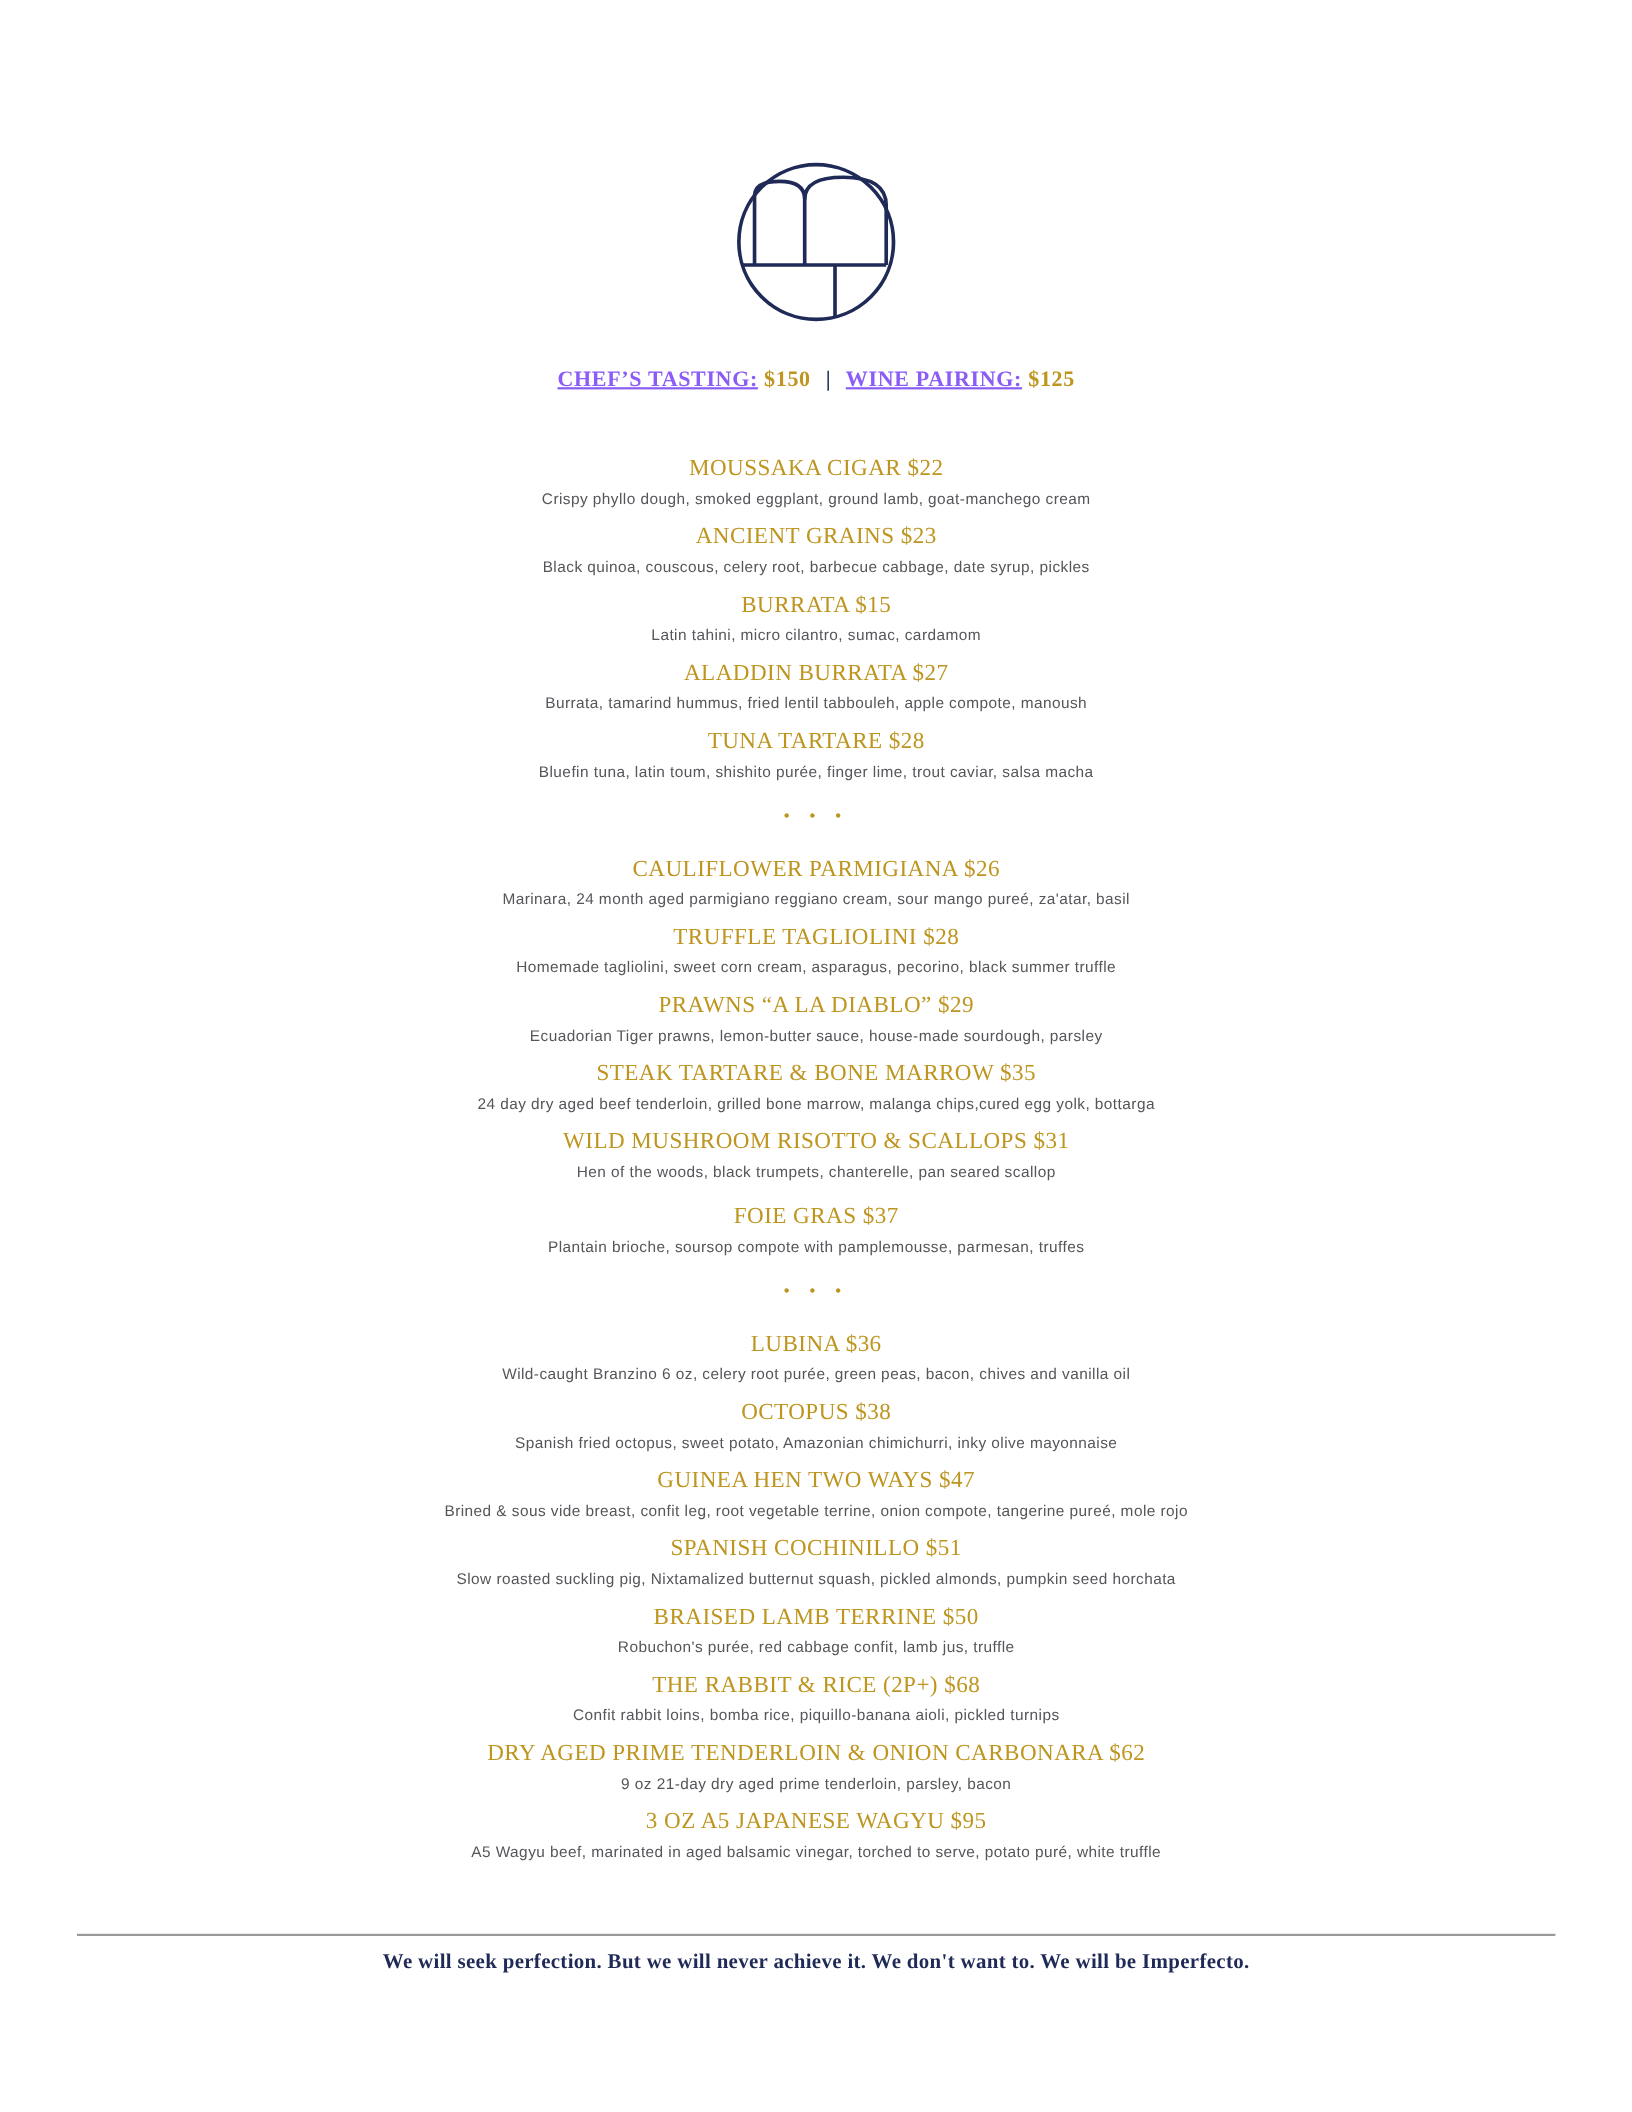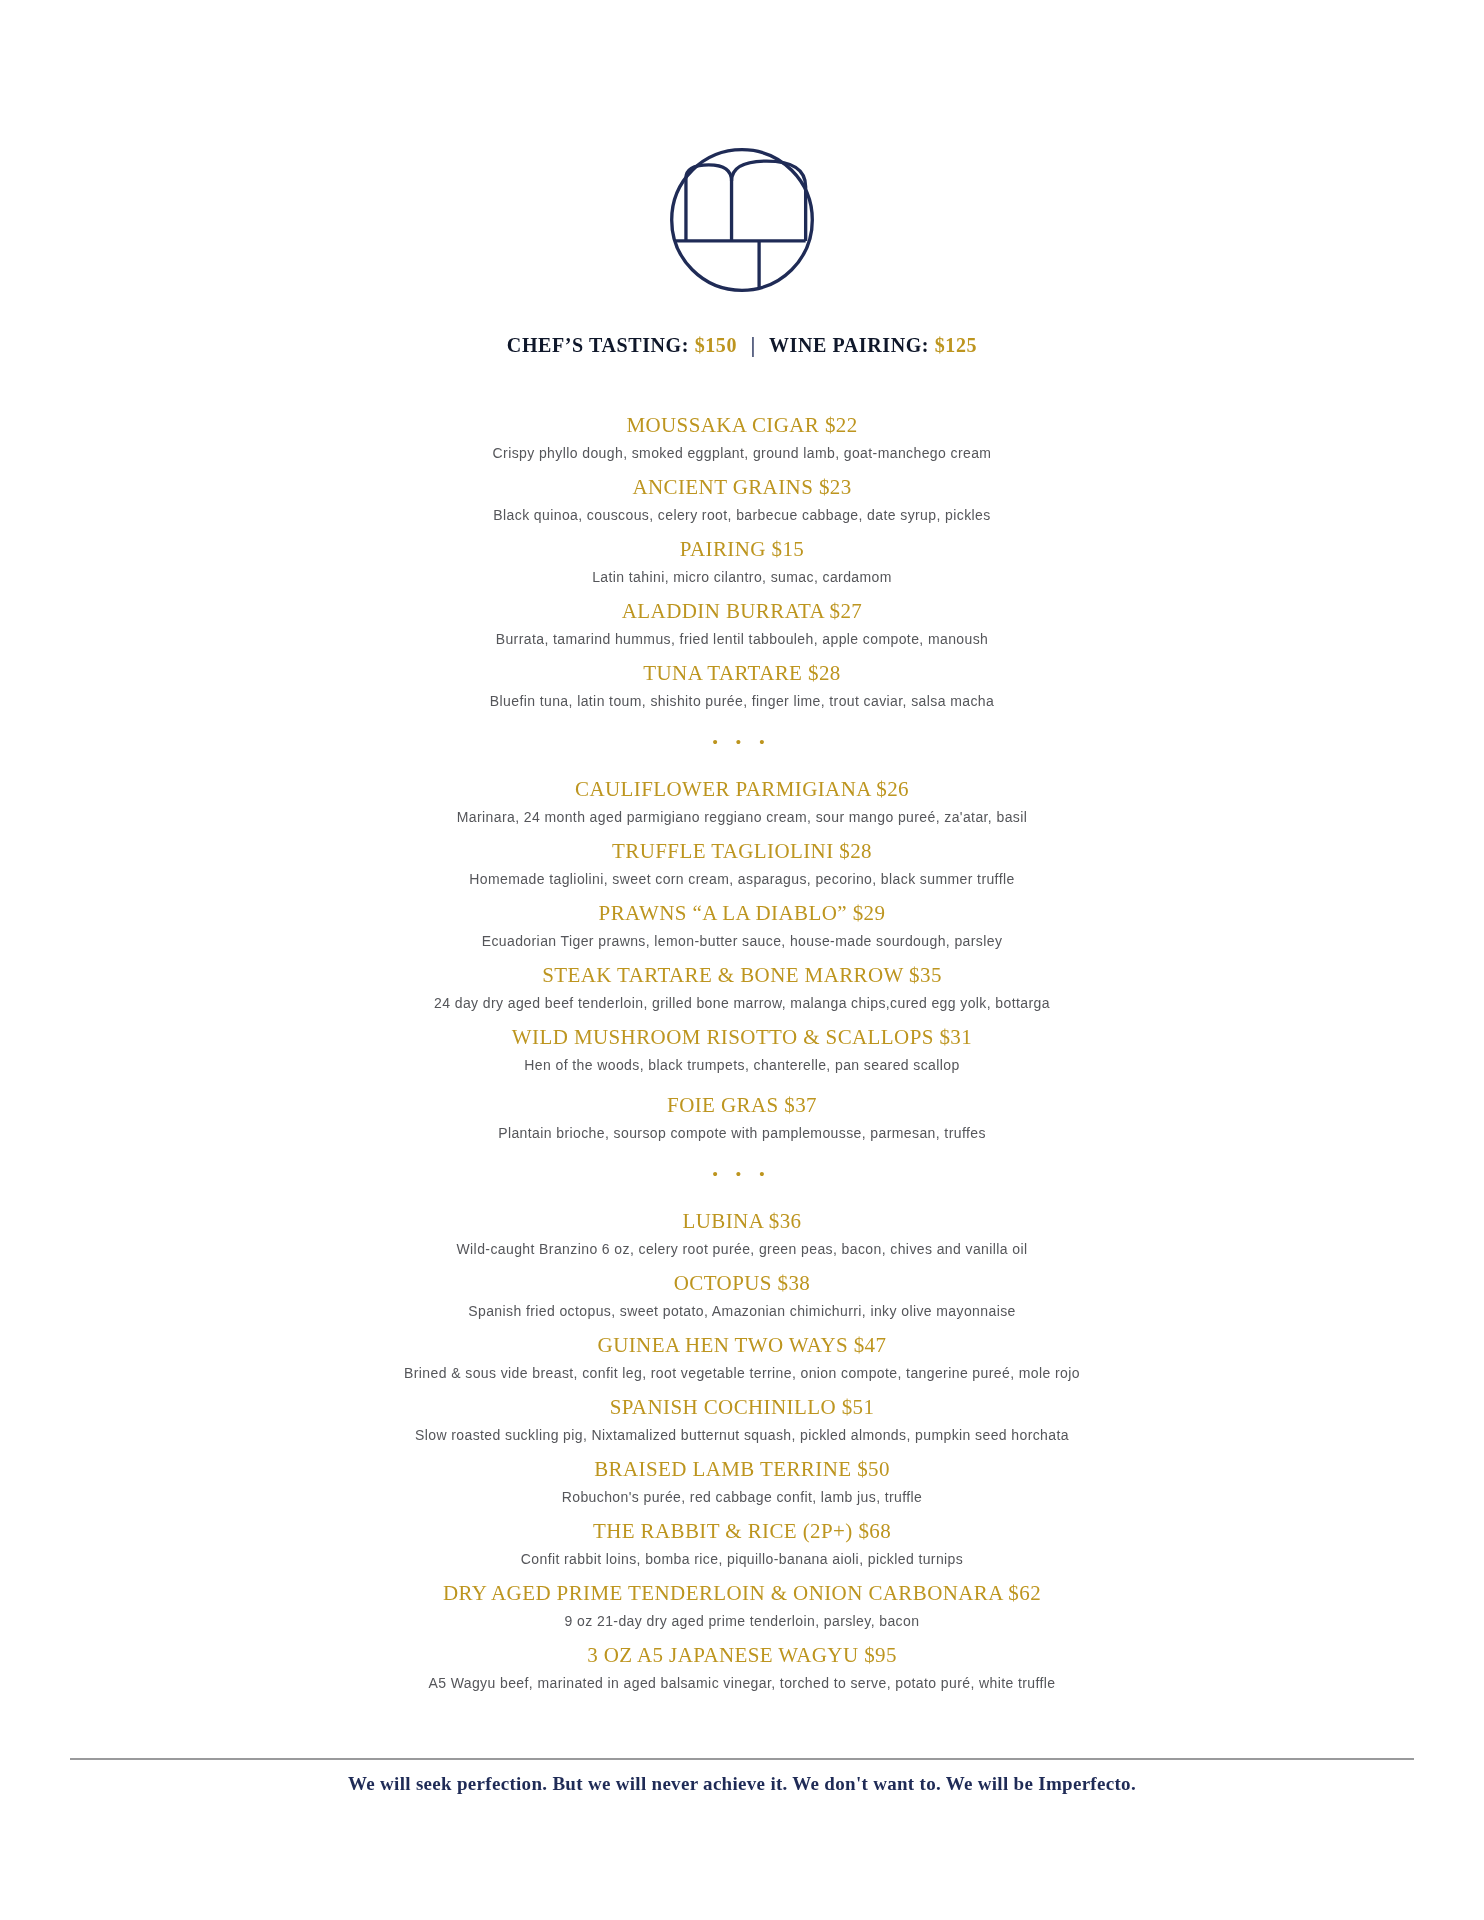--- a/index.html
+++ b/index.html
@@ -1,20 +1,20 @@
 <!DOCTYPE html>
 <html><head>
 <meta charset="utf-8">
 <style>
   html,body{margin:0;padding:0;background:#ffffff;}
   body{width:1484px;height:1920px;font-family:"Liberation Sans",sans-serif;-webkit-font-smoothing:antialiased;}
   .page{width:1484px;height:1920px;display:flex;flex-direction:column;align-items:center;background:#fff;overflow:hidden;}
   .logo-wrap{margin-top:144px;width:152px;height:152px;}
   .tasting{margin-top:34px;font-family:"Liberation Serif",serif;font-weight:bold;font-size:20px;line-height:30px;letter-spacing:0.6px;text-align:center;white-space:nowrap;}
-  .maroon{color:#0f172a;}
+  .maroon{color:#8b5cf6;text-decoration:underline;}
   .gold{color:#bd951f;}
   .navy{color:#1f2b56;}
   .divider-bar{margin:0 8px;font-weight:bold;}
   .menu{margin-top:50px;width:100%;text-align:center;}
   .item{margin-bottom:6px;}
   .item-title{font-family:"Liberation Serif",serif;font-weight:normal;font-size:21px;line-height:30px;letter-spacing:0.4px;color:#bd951f;white-space:nowrap;}
   .item-desc{font-size:14px;line-height:26px;letter-spacing:0.4px;color:#55565a;white-space:nowrap;}
   .dots{font-size:15px;line-height:20px;letter-spacing:7px;color:#bd951f;margin:18px 0 22px 0;text-align:center;}
   .gap-before{margin-top:12px;}
   .footer-rule{margin-top:56px;width:1344px;border-top:2px solid #999a9c;height:0;}
@@ -50,21 +50,21 @@
     <div class="section">
       <div class="item">
         <div class="item-title"><span>MOUSSAKA CIGAR</span> <span>$22</span></div>
         <div class="item-desc">Crispy phyllo dough, smoked eggplant, ground lamb, goat-manchego cream</div>
       </div>
       <div class="item">
         <div class="item-title"><span>ANCIENT GRAINS</span> <span>$23</span></div>
         <div class="item-desc">Black quinoa, couscous, celery root, barbecue cabbage, date syrup, pickles</div>
       </div>
       <div class="item">
-        <div class="item-title"><span>PAIRING</span> <span>$15</span></div>
+        <div class="item-title"><span>BURRATA</span> <span>$15</span></div>
         <div class="item-desc">Latin tahini, micro cilantro, sumac, cardamom</div>
       </div>
       <div class="item">
         <div class="item-title"><span>ALADDIN BURRATA</span> <span>$27</span></div>
         <div class="item-desc">Burrata, tamarind hummus, fried lentil tabbouleh, apple compote, manoush</div>
       </div>
       <div class="item">
         <div class="item-title"><span>TUNA TARTARE</span> <span>$28</span></div>
         <div class="item-desc">Bluefin tuna, latin toum, shishito purée, finger lime, trout caviar, salsa macha</div>
       </div>

